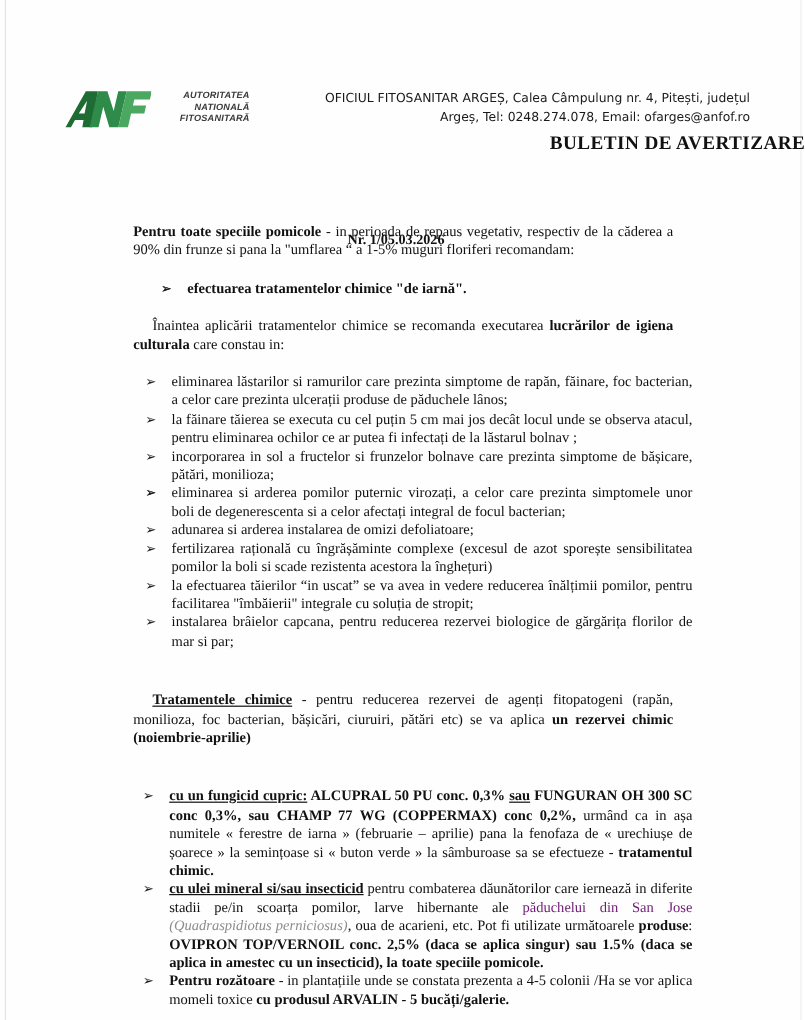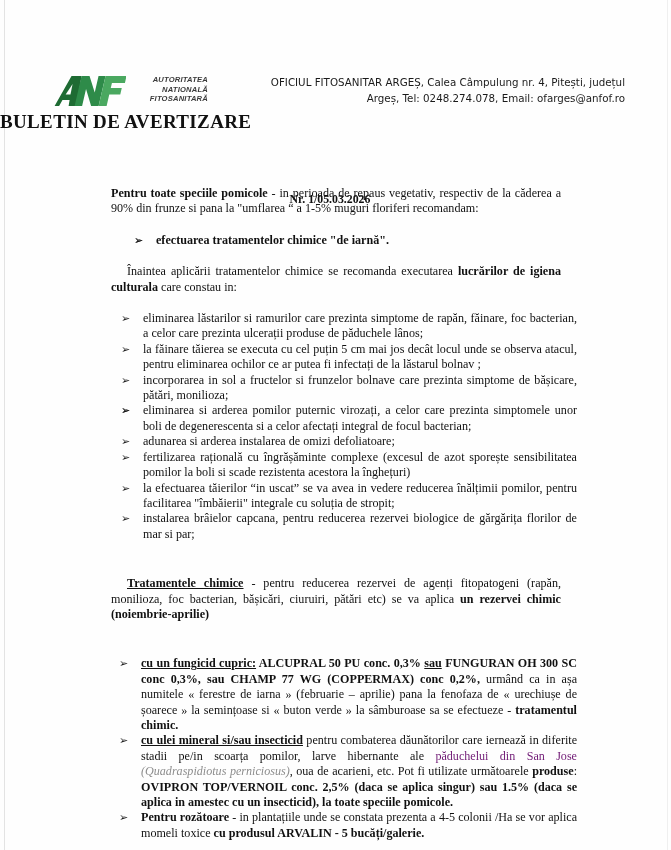--- a/index.html
+++ b/index.html
@@ -76,23 +76,23 @@
     font-size: 10.3px;
     line-height: 16px;
     color: #1a1a1a;
   }
 
   
   .doc-title {
     position: absolute;
     left: 0; top: 111px;
     width: 671px;
-    text-align: left;
+    text-align: right;
     font-weight: bold;
-    font-size: 19px;
+    font-size: 16px;
     letter-spacing: 0.35px;
   }
   .doc-number {
     position: absolute;
     left: 0; top: 145px;
     width: 660px;
     text-align: center;
     font-weight: bold;
     font-size: 11.8px;
     margin-top: 47px;

